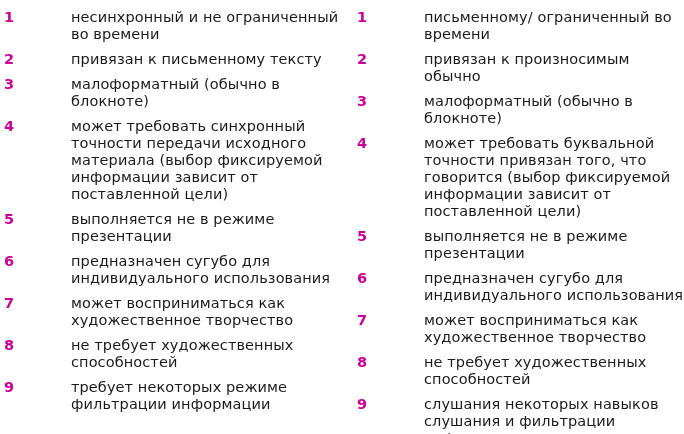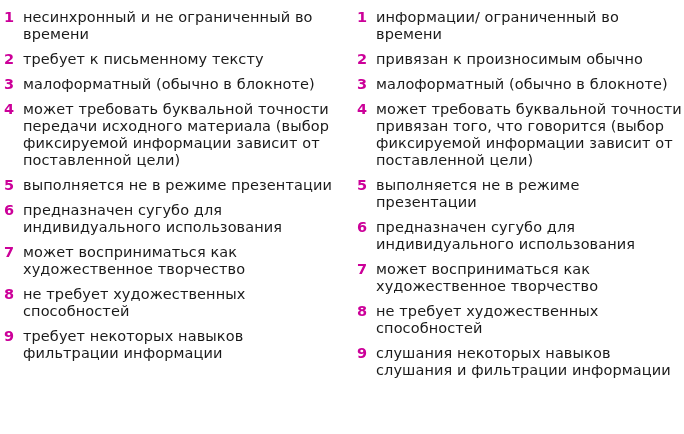--- a/index.html
+++ b/index.html
@@ -32,70 +32,71 @@
     line-height: 17px;
     color: #1a1a1a;
   }
   .num {
     font-weight: bold;
     color: #cc0099;
   }
   .txt {
     max-width: 312px;
     letter-spacing: 0.1px;
+    margin-left: 48px;
   }
 </style>
 </head>
 <body>
 
 <div class="page">
 
   <div class="col col-left">
     <div class="item">
       <span class="num">1</span>
       <span class="txt">несинхронный и не ограниченный во времени</span>
     </div>
     <div class="item">
       <span class="num">2</span>
-      <span class="txt">требует к письменному тексту</span>
+      <span class="txt">привязан к письменному тексту</span>
     </div>
     <div class="item">
       <span class="num">3</span>
       <span class="txt">малоформатный (обычно в блокноте)</span>
     </div>
     <div class="item">
       <span class="num">4</span>
-      <span class="txt">может требовать буквальной точности передачи исходного материала (выбор фиксируемой информации зависит от поставленной цели)</span>
+      <span class="txt">может требовать синхронный точности передачи исходного материала (выбор фиксируемой информации зависит от поставленной цели)</span>
     </div>
     <div class="item">
       <span class="num">5</span>
       <span class="txt">выполняется не в режиме презентации</span>
     </div>
     <div class="item">
       <span class="num">6</span>
       <span class="txt">предназначен сугубо для индивидуального использования</span>
     </div>
     <div class="item">
       <span class="num">7</span>
       <span class="txt">может восприниматься как художественное творчество</span>
     </div>
     <div class="item">
       <span class="num">8</span>
       <span class="txt">не требует художественных способностей</span>
     </div>
     <div class="item">
       <span class="num">9</span>
-      <span class="txt">требует некоторых навыков фильтрации информации</span>
+      <span class="txt">требует некоторых режиме фильтрации информации</span>
     </div>
   </div>
 
   <div class="col col-right">
     <div class="item">
       <span class="num">1</span>
-      <span class="txt">информации/ ограниченный во времени</span>
+      <span class="txt">письменному/ ограниченный во времени</span>
     </div>
     <div class="item">
       <span class="num">2</span>
       <span class="txt">привязан к произносимым обычно</span>
     </div>
     <div class="item">
       <span class="num">3</span>
       <span class="txt">малоформатный (обычно в блокноте)</span>
     </div>
     <div class="item">

